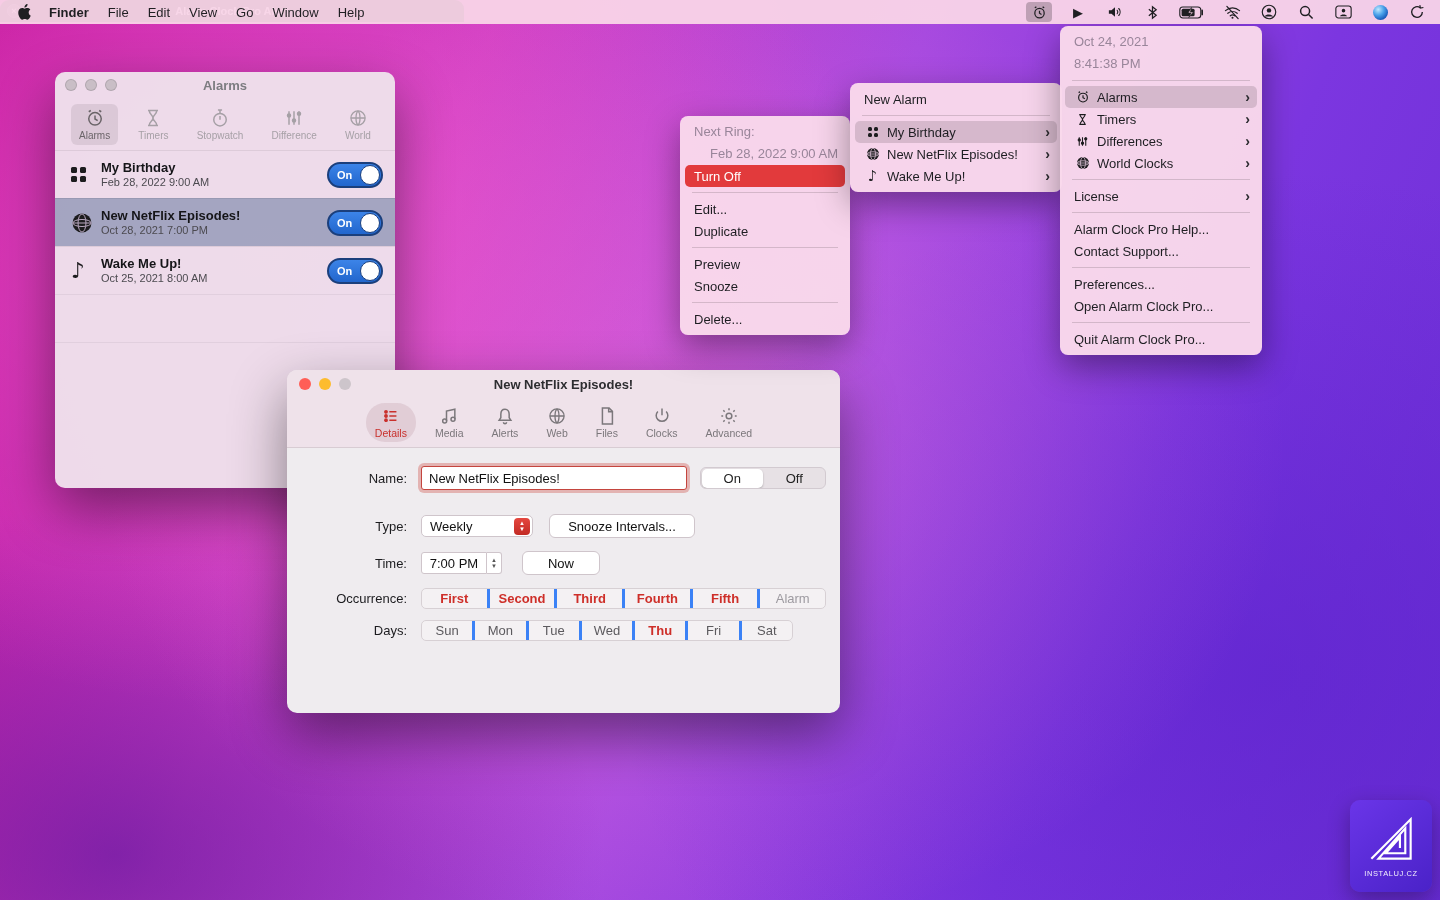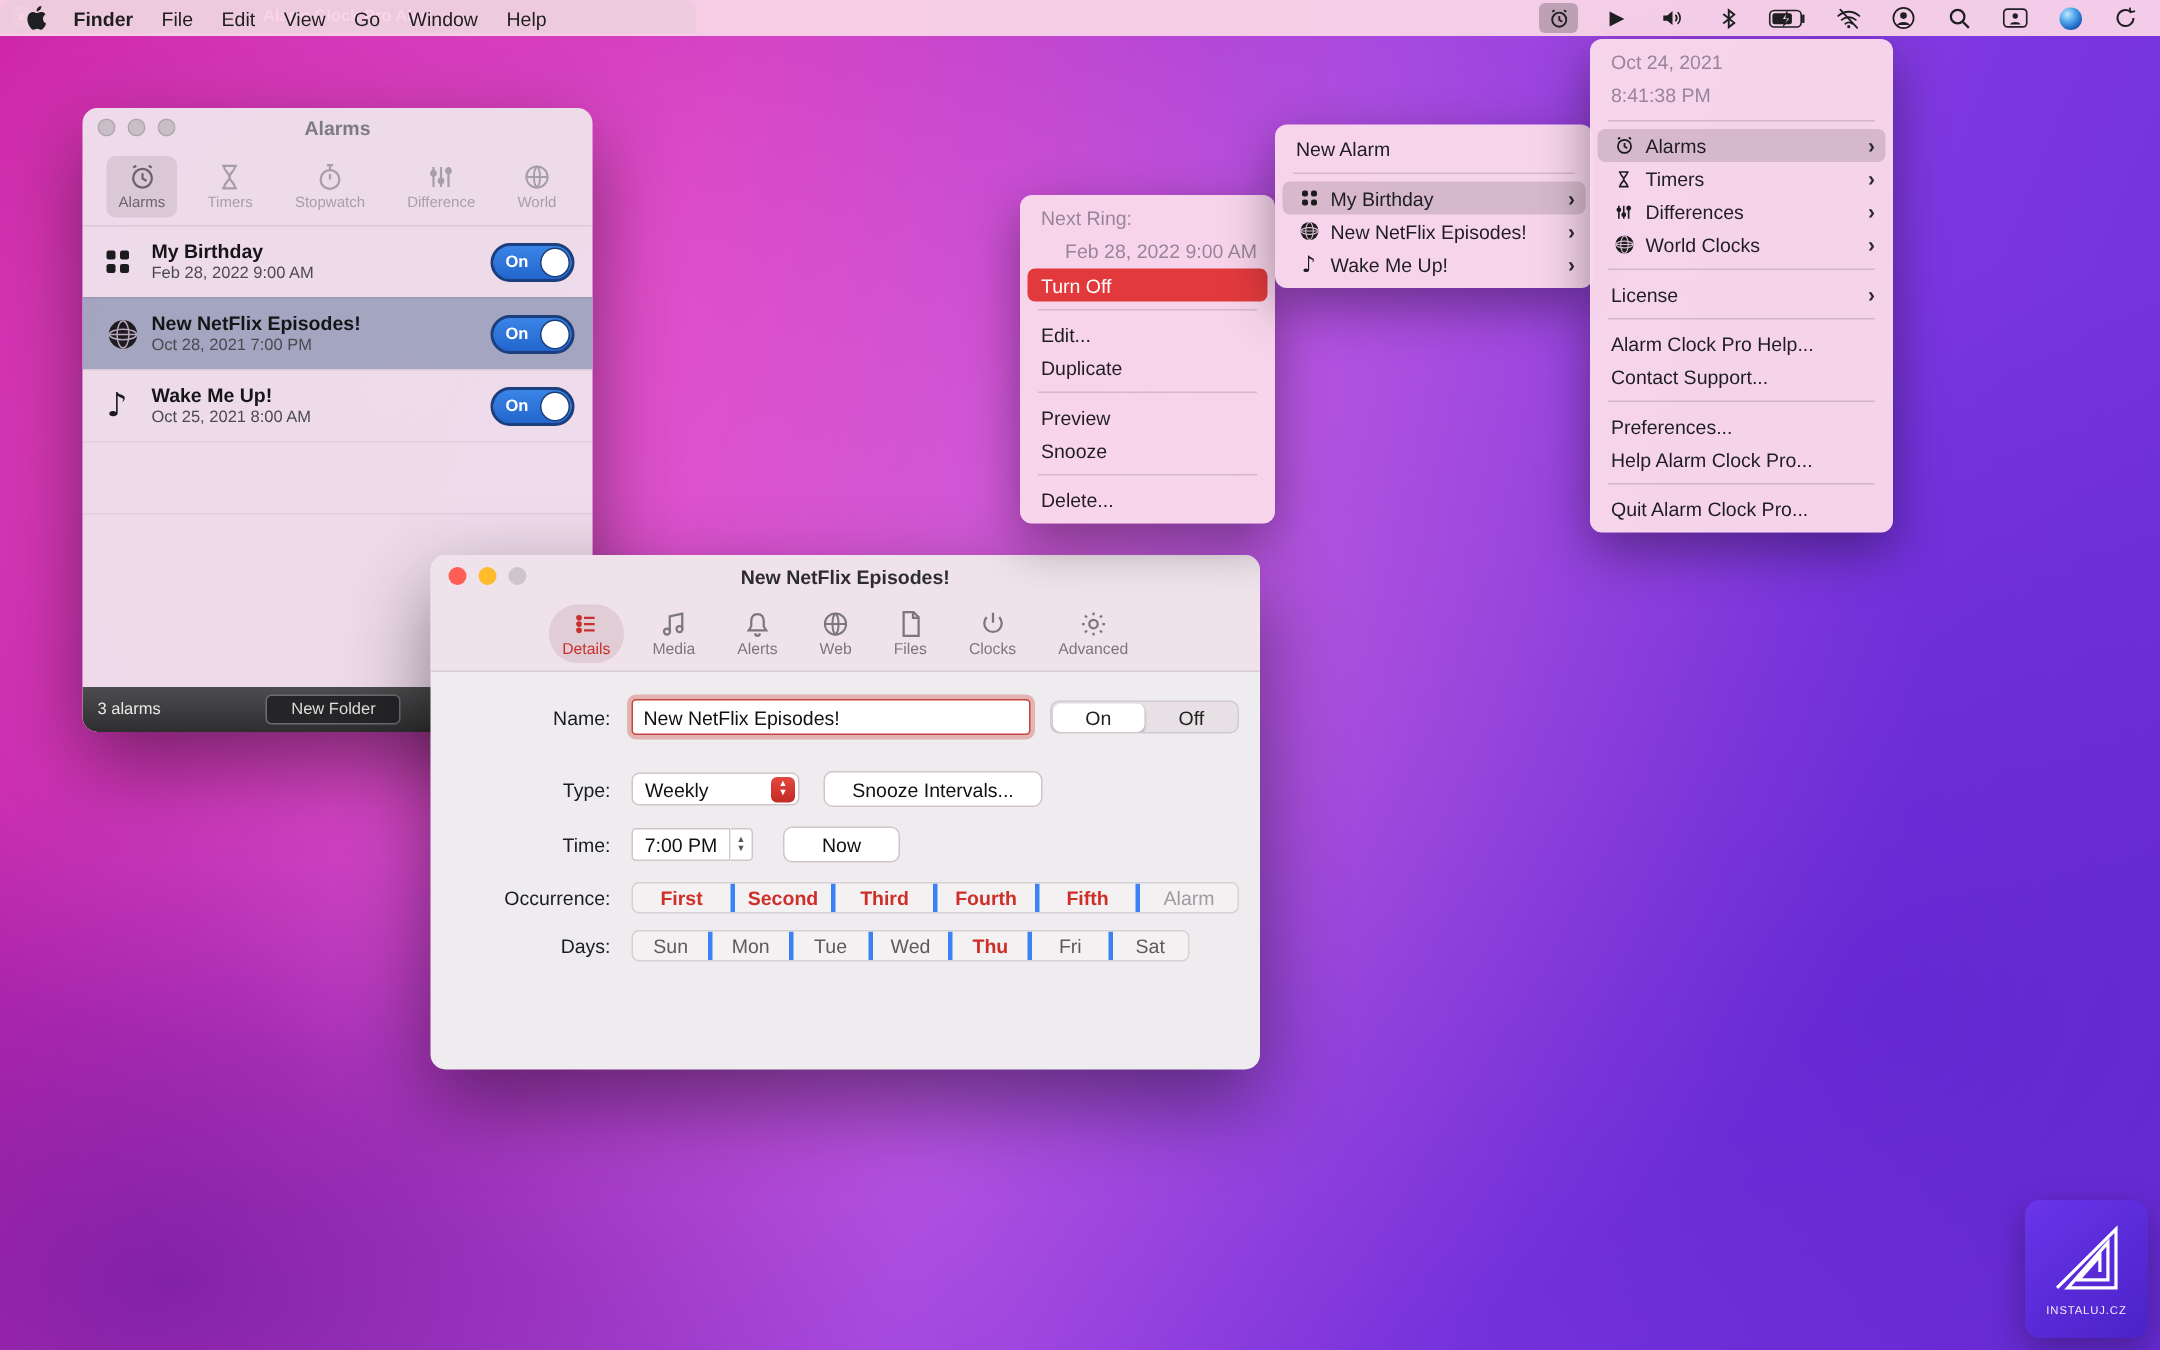--- a/index.html
+++ b/index.html
@@ -77,21 +77,21 @@
   .menu { position:absolute; background:rgba(249,217,235,.97); border-radius:8px;
     box-shadow:0 12px 34px rgba(0,0,0,.38); padding:5px 0; font-size:13px; color:#1e1e22; z-index:30; }
   .menu-header { padding:2px 14px; color:#99859a; line-height:18px; }
   .menu-header.right { text-align:right; padding-right:12px; }
   .menu-item { display:flex; align-items:center; padding:2.5px 12px 2.5px 14px; line-height:17px; }
   .menu-item.hl { background:rgba(0,0,0,.13); border-radius:5px; margin:0 5px; padding-left:9px; padding-right:7px; }
   .menu-item.danger { background:#e23a3c; color:#fff; border-radius:5px; margin:0 5px; padding-left:9px; font-weight:400; }
   .menu-sep { height:1px; background:rgba(0,0,0,.14); margin:5px 12px; }
   .mi-icon { width:17px; display:flex; align-items:center; justify-content:center; margin-right:6px; color:#1c1c1e; }
   .mi-chevron { margin-left:auto; font-size:14px; font-weight:700; color:#2a2a2e; line-height:14px; }
-  .ctx-menu { left:680px; top:130px; width:170px; }
+  .ctx-menu { left:680px; top:116px; width:170px; }
   .alarm-menu { left:850px; top:83px; width:212px; }
   .status-menu { left:1060px; top:26px; width:202px; }
 
   
   .editor-win { left:287px; top:370px; width:553px; height:343px; background:#efecef; overflow:hidden; }
   .editor-titlebar { position:relative; height:28px; background:#efe2ea; display:flex; align-items:center; justify-content:center;
     font-size:13px; font-weight:700; color:#2d2d30; }
   .editor-tl { position:absolute; left:12px; top:8px; display:flex; gap:8px; }
   .editor-tabs { height:50px; background:#efe2ea; border-bottom:1px solid #d8ccd3;
     display:flex; align-items:center; justify-content:center; gap:10px; }
@@ -336,24 +336,20 @@
         <div class="row-date">Oct 25, 2021 8:00 AM</div>
       </div>
       <div class="toggle">
         <span class="toggle-text">On</span>
         <span class="knob"></span>
       </div>
     </div>
     <div class="empty-row"></div>
     <div class="empty-row"></div>
 
-    <div class="alarms-footer">
-      <span class="footer-count">3 alarms</span>
-      <span class="newfolder-btn">New Folder</span>
-    </div>
   </div>
 
   <div class="menu ctx-menu">
     <div class="menu-header">Next Ring:</div>
     <div class="menu-header right">Feb 28, 2022 9:00 AM</div>
     <div class="menu-item danger">Turn Off</div>
     <div class="menu-sep"></div>
     <div class="menu-item">Edit...</div>
     <div class="menu-item">Duplicate</div>
     <div class="menu-sep"></div>
@@ -452,21 +448,21 @@
     <div class="menu-sep"></div>
     <div class="menu-item">
       <span>License</span>
       <span class="mi-chevron">›</span>
     </div>
     <div class="menu-sep"></div>
     <div class="menu-item">Alarm Clock Pro Help...</div>
     <div class="menu-item">Contact Support...</div>
     <div class="menu-sep"></div>
     <div class="menu-item">Preferences...</div>
-    <div class="menu-item">Help Alarm Clock Pro...</div>
+    <div class="menu-item">Open Alarm Clock Pro...</div>
     <div class="menu-sep"></div>
     <div class="menu-item">Quit Alarm Clock Pro...</div>
   </div>
 
   <div class="window editor-win">
     <div class="editor-titlebar">
       <span class="editor-tl">
         <span class="tl-dot" style="background:#ff5e57;"></span>
         <span class="tl-dot" style="background:#fdbc2e;"></span>
         <span class="tl-dot" style="background:#cdc5cb;"></span>

